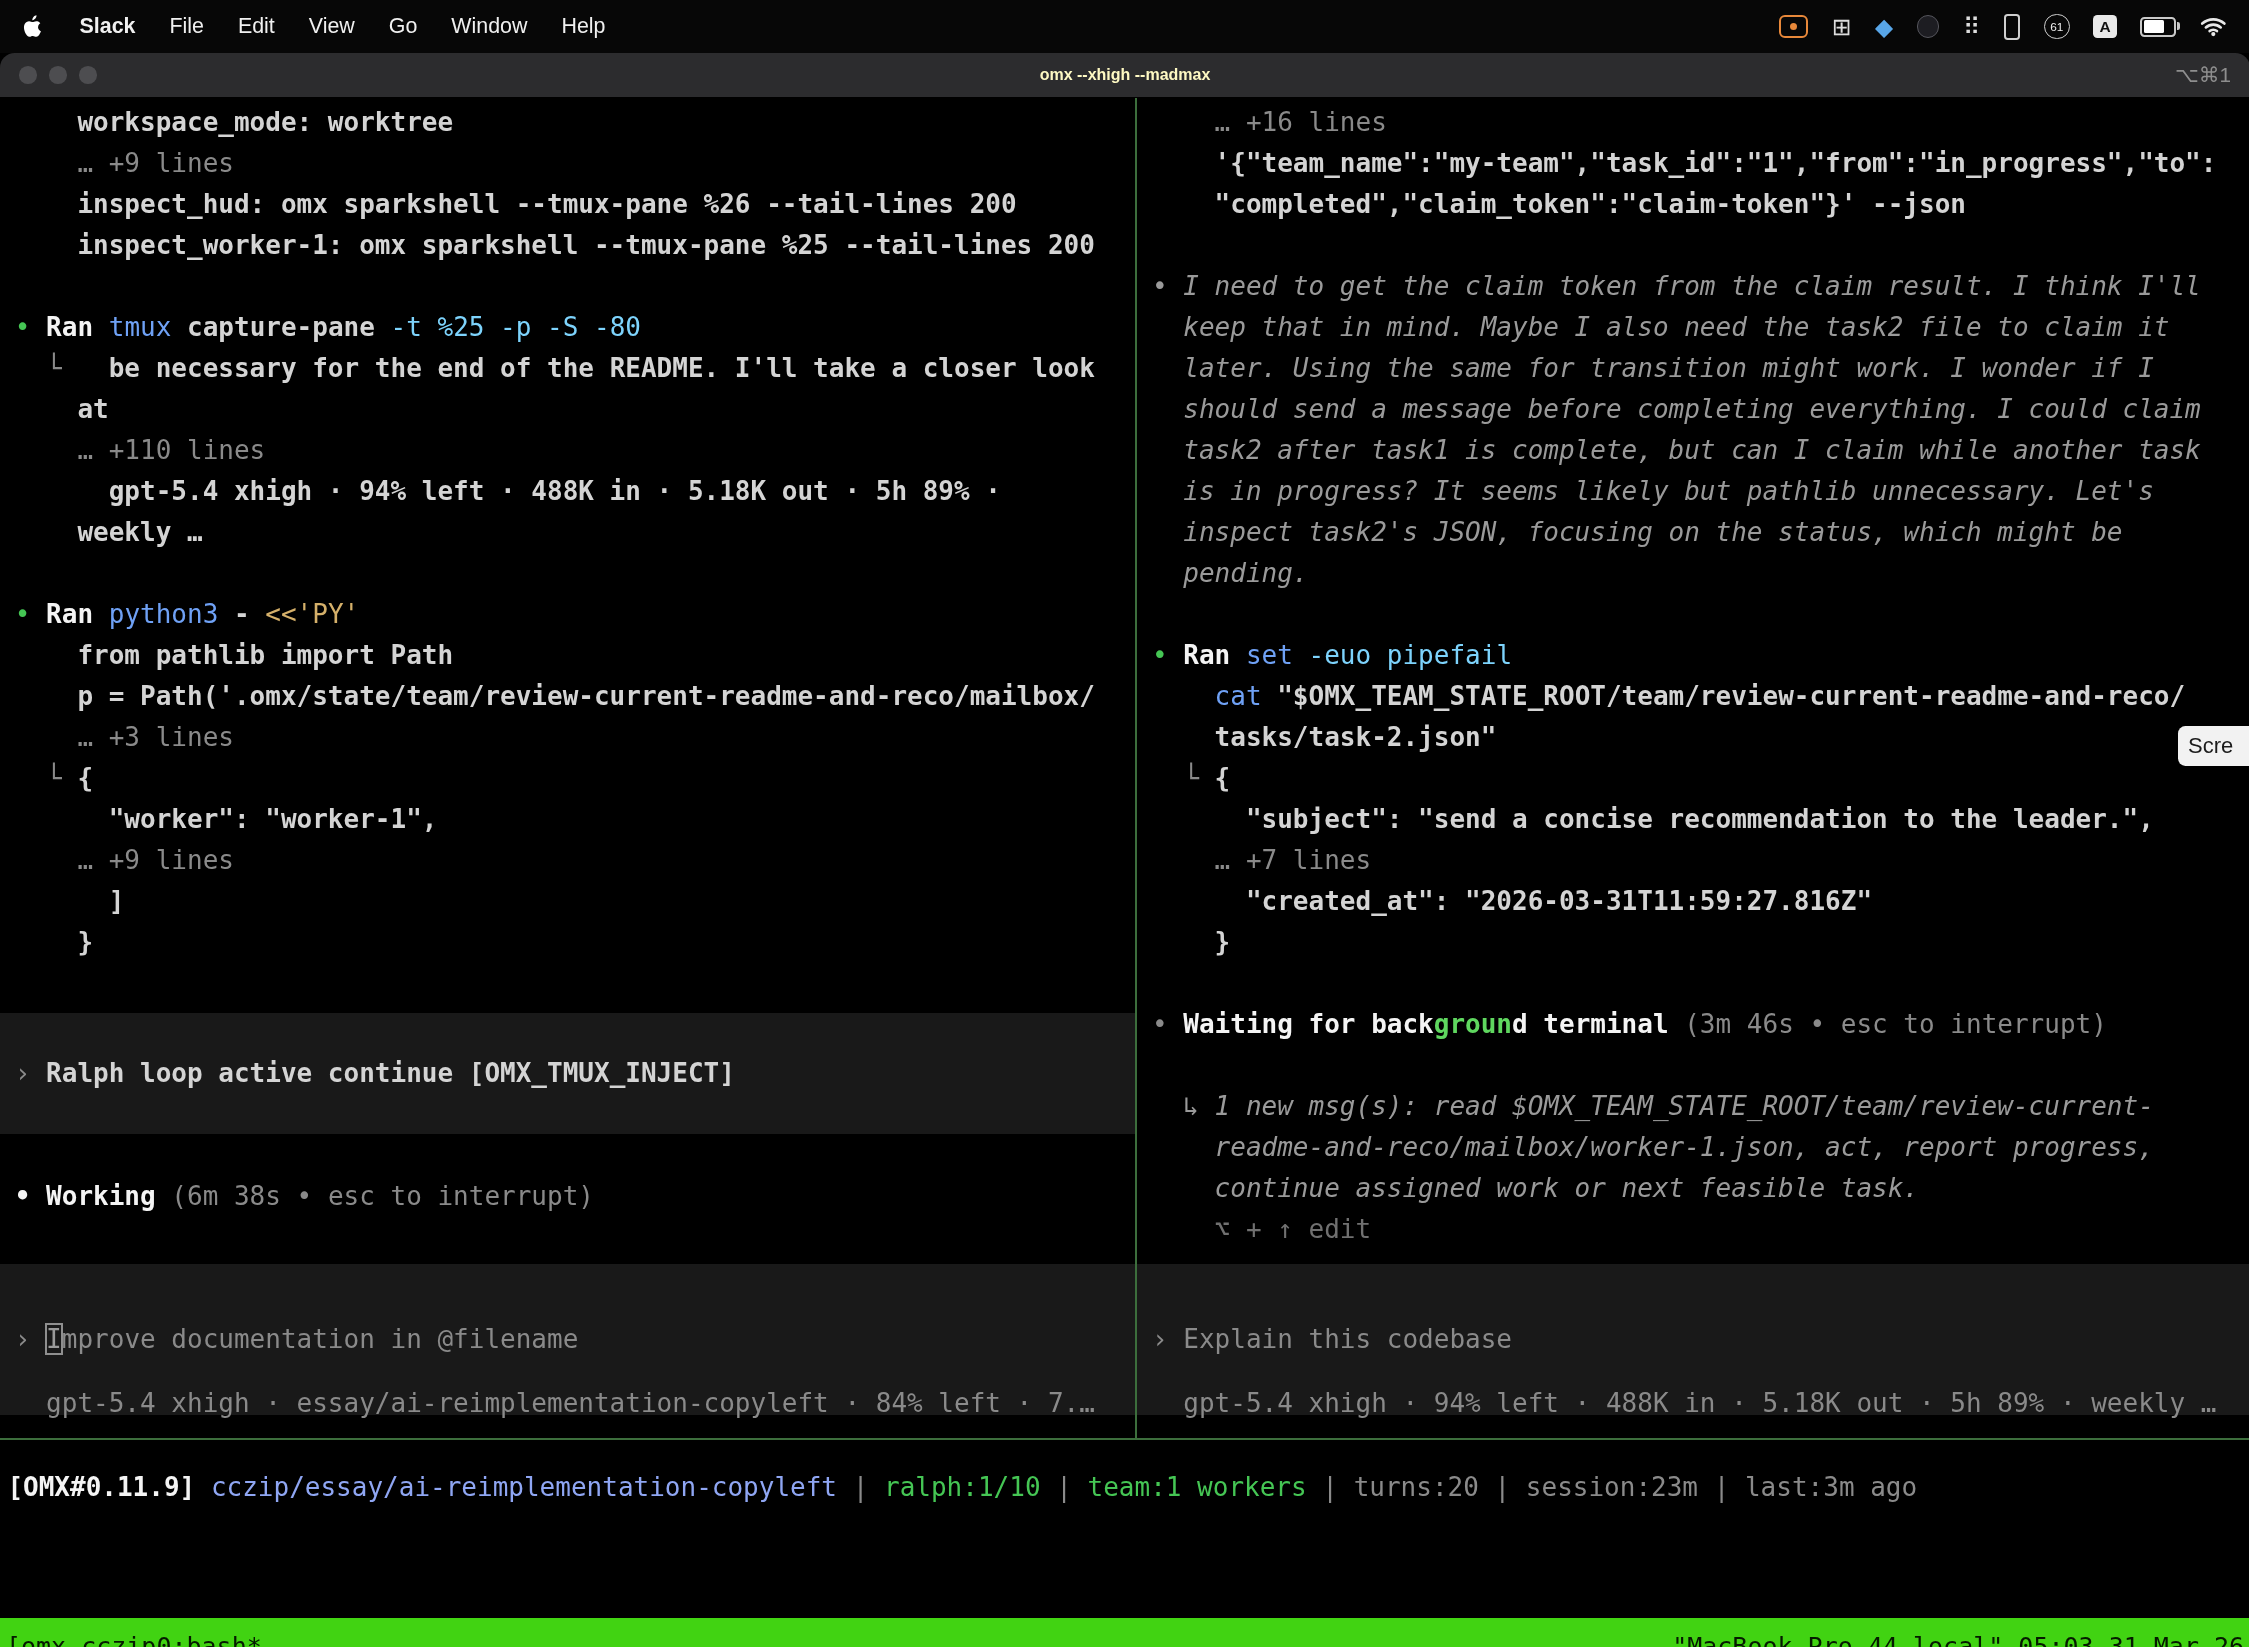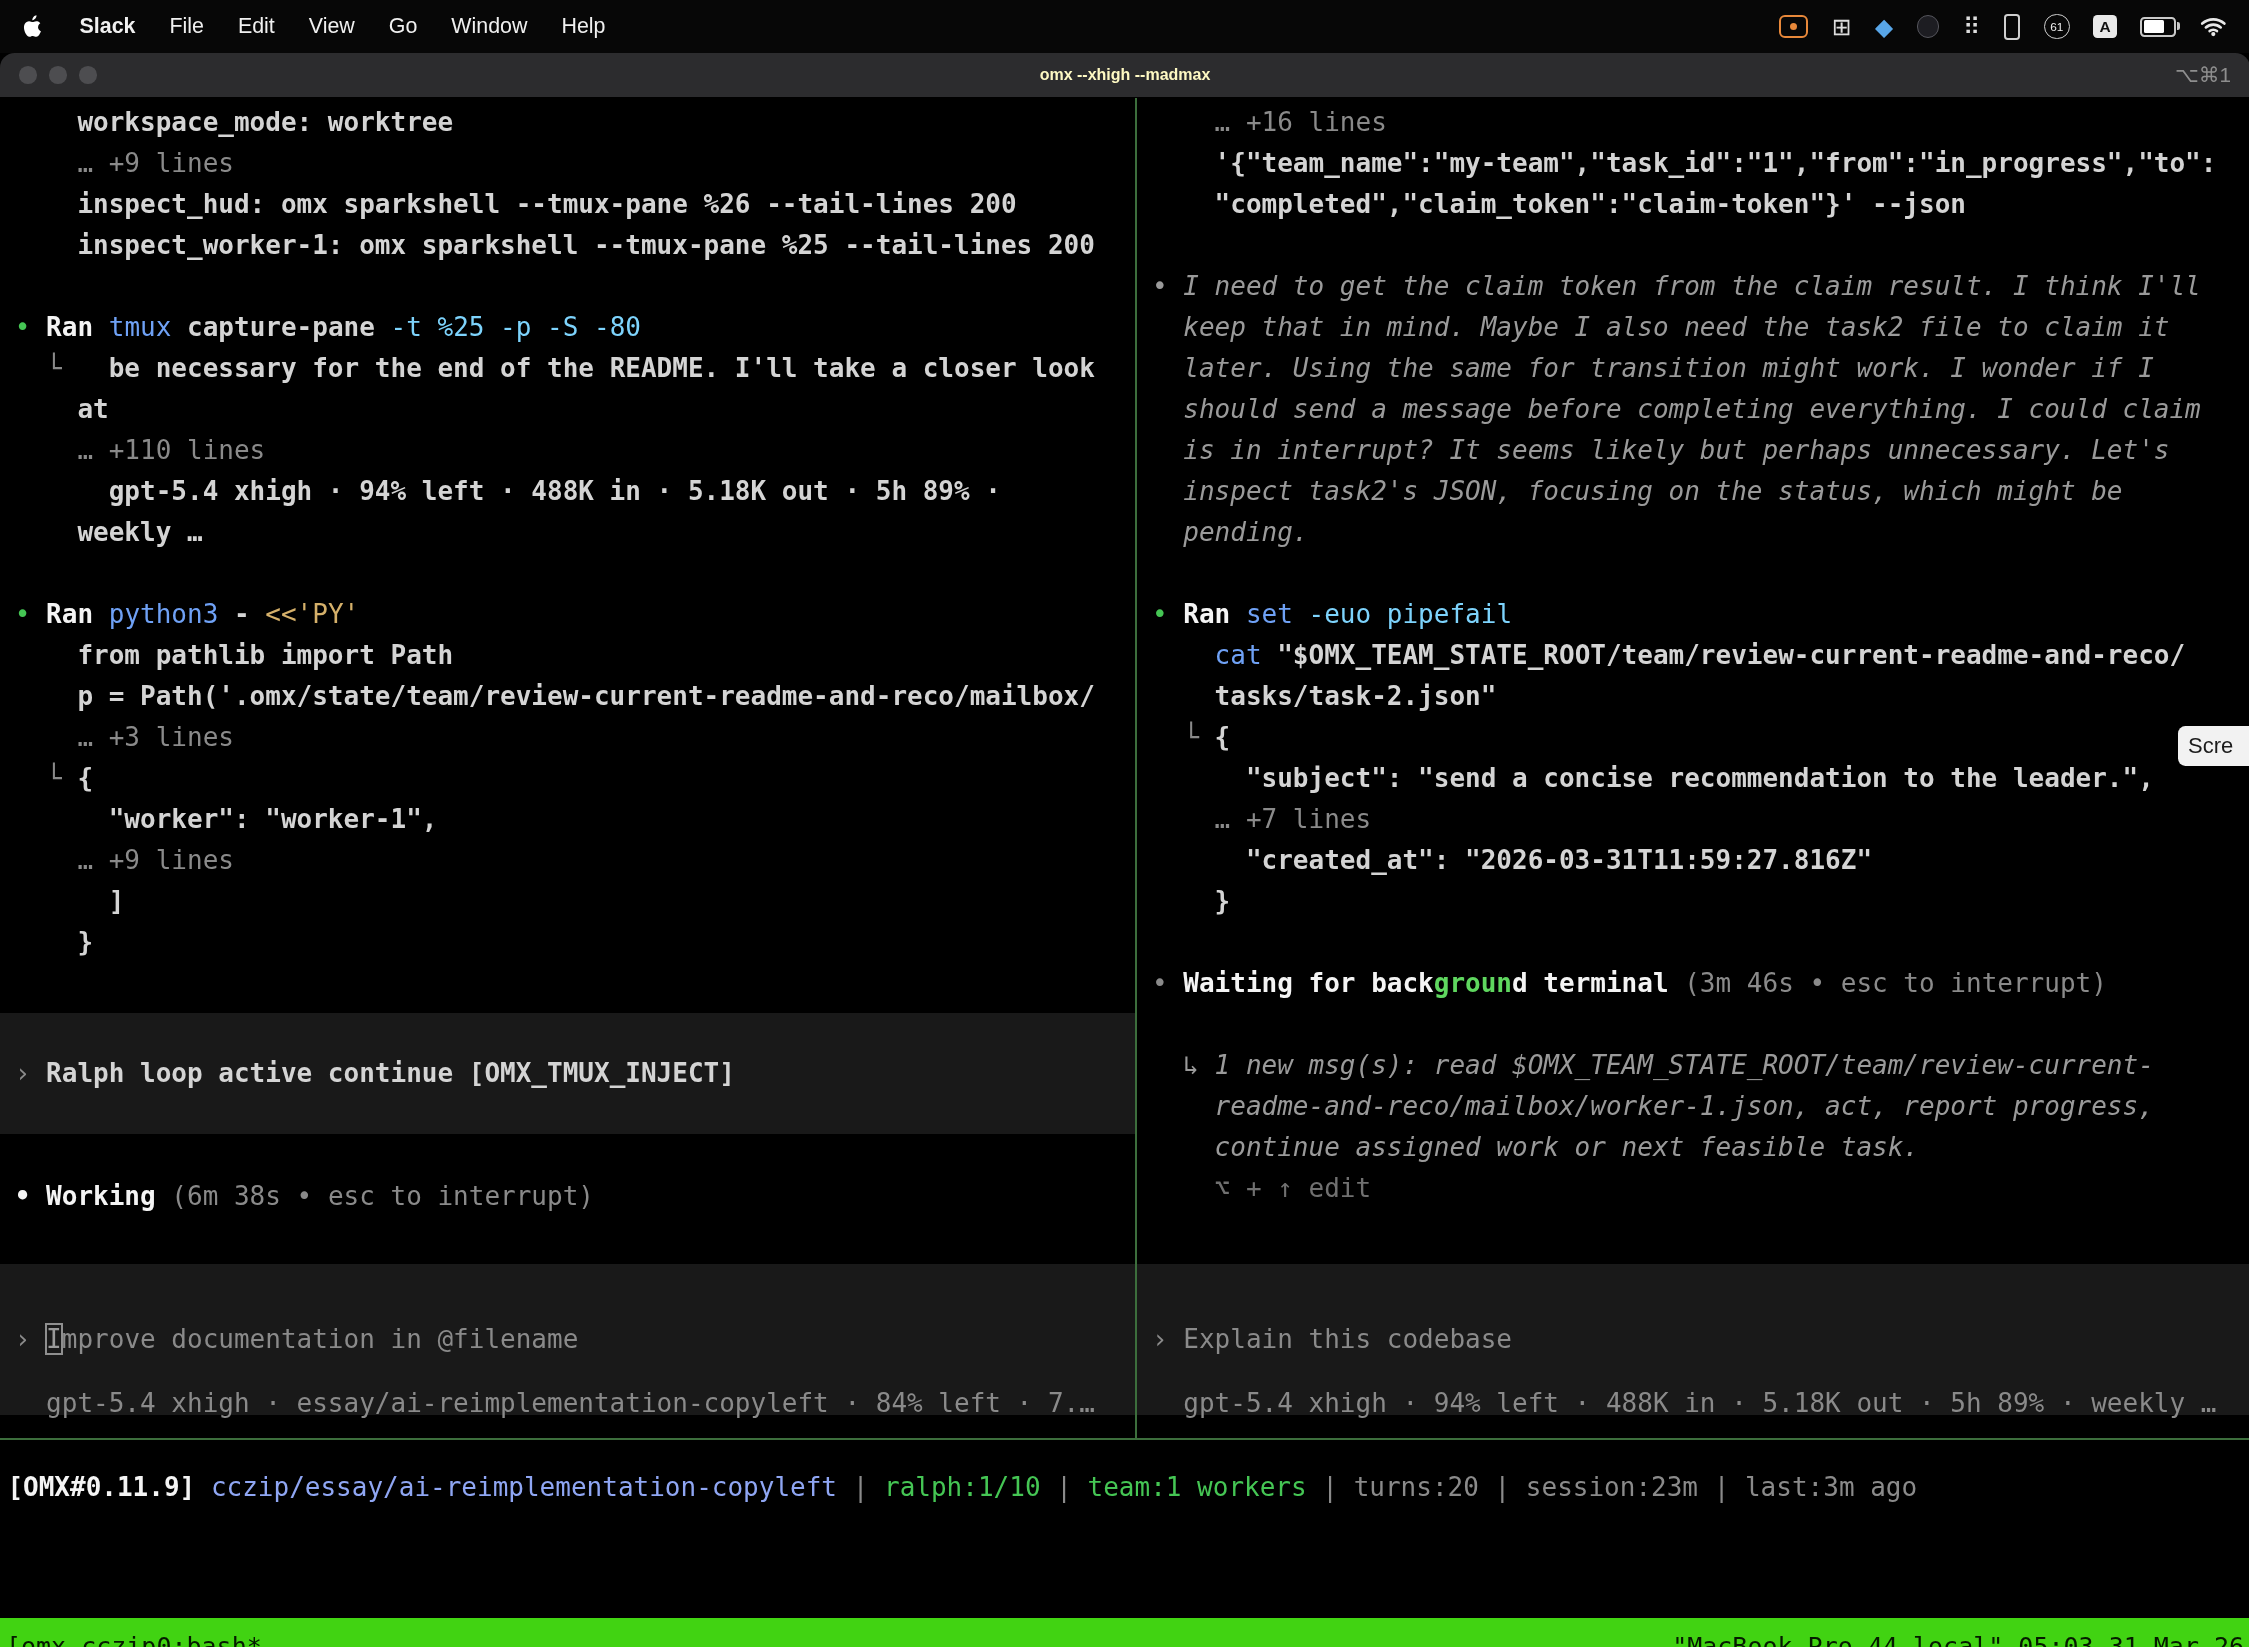--- a/index.html
+++ b/index.html
@@ -168,21 +168,22 @@
       <div class="pane pane-right">
         <div class="pane-flow">
             <div class="t-line"><span class="c-g">    … +16 lines</span></div>
             <div class="t-line"><span class="c-w">    '{"team_name":"my-team","task_id":"1","from":"in_progress","to":</span></div>
             <div class="t-line"><span class="c-w">    "completed","claim_token":"claim-token"}' --json</span></div>
             <div class="t-line">&nbsp;</div>
             <div class="t-line"><span class="c-gi">• I need to get the claim token from the claim result. I think I'll</span></div>
             <div class="t-line"><span class="c-gi">  keep that in mind. Maybe I also need the task2 file to claim it</span></div>
             <div class="t-line"><span class="c-gi">  later. Using the same for transition might work. I wonder if I</span></div>
             <div class="t-line"><span class="c-gi">  should send a message before completing everything. I could claim</span></div>
-            <div class="t-line"><span class="c-gi">  is in interrupt? It seems likely but perhaps unnecessary. Let's</span></div>
+            <div class="t-line"><span class="c-gi">  task2 after task1 is complete, but can I claim while another task</span></div>
+            <div class="t-line"><span class="c-gi">  is in progress? It seems likely but pathlib unnecessary. Let's</span></div>
             <div class="t-line"><span class="c-gi">  inspect task2's JSON, focusing on the status, which might be</span></div>
             <div class="t-line"><span class="c-gi">  pending.</span></div>
             <div class="t-line">&nbsp;</div>
             <div class="t-line"><span class="c-grn">• </span><span class="c-wb">Ran </span><span class="c-blu">set </span><span class="c-red">-euo pipefail</span></div>
             <div class="t-line"><span class="c-blu">    cat </span><span class="c-w">"$OMX_TEAM_STATE_ROOT/team/review-current-readme-and-reco/</span></div>
             <div class="t-line"><span class="c-w">    tasks/task-2.json"</span></div>
             <div class="t-line"><span class="c-g">  └ </span><span class="c-w">{</span></div>
             <div class="t-line"><span class="c-w">      "subject": "send a concise recommendation to the leader.",</span></div>
             <div class="t-line"><span class="c-g">    … +7 lines</span></div>
             <div class="t-line"><span class="c-w">      "created_at": "2026-03-31T11:59:27.816Z"</span></div>

